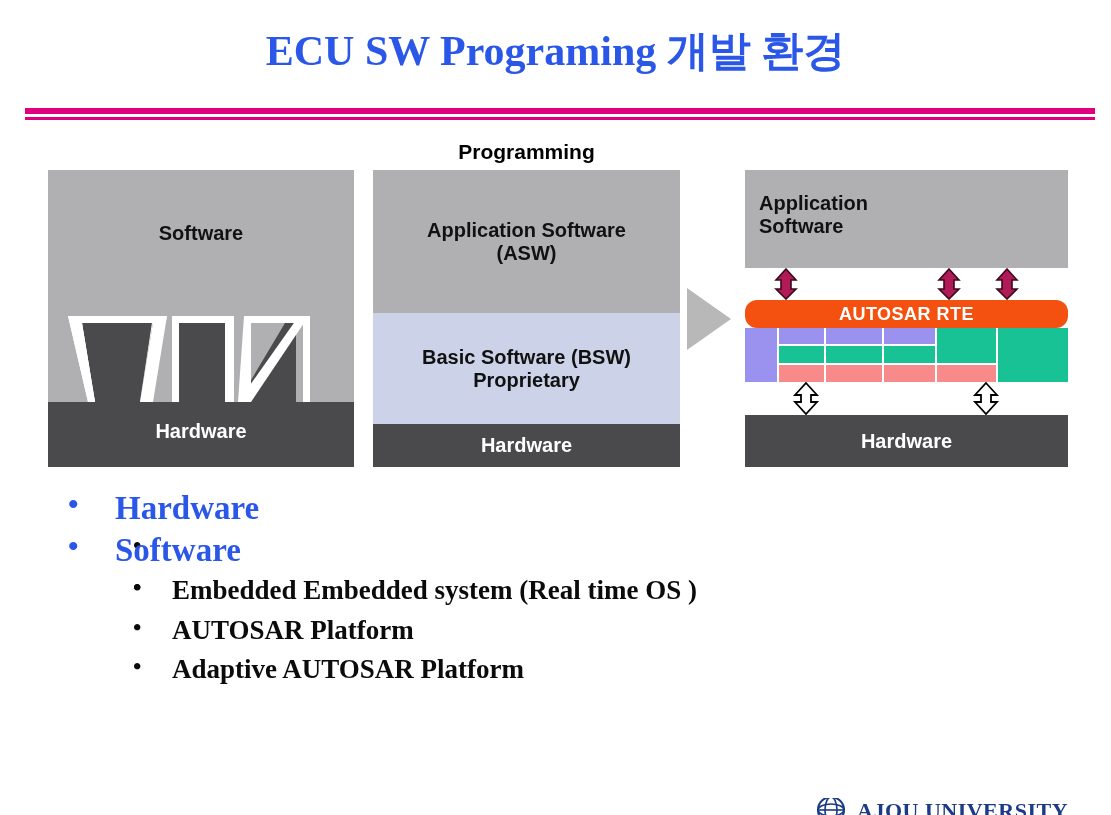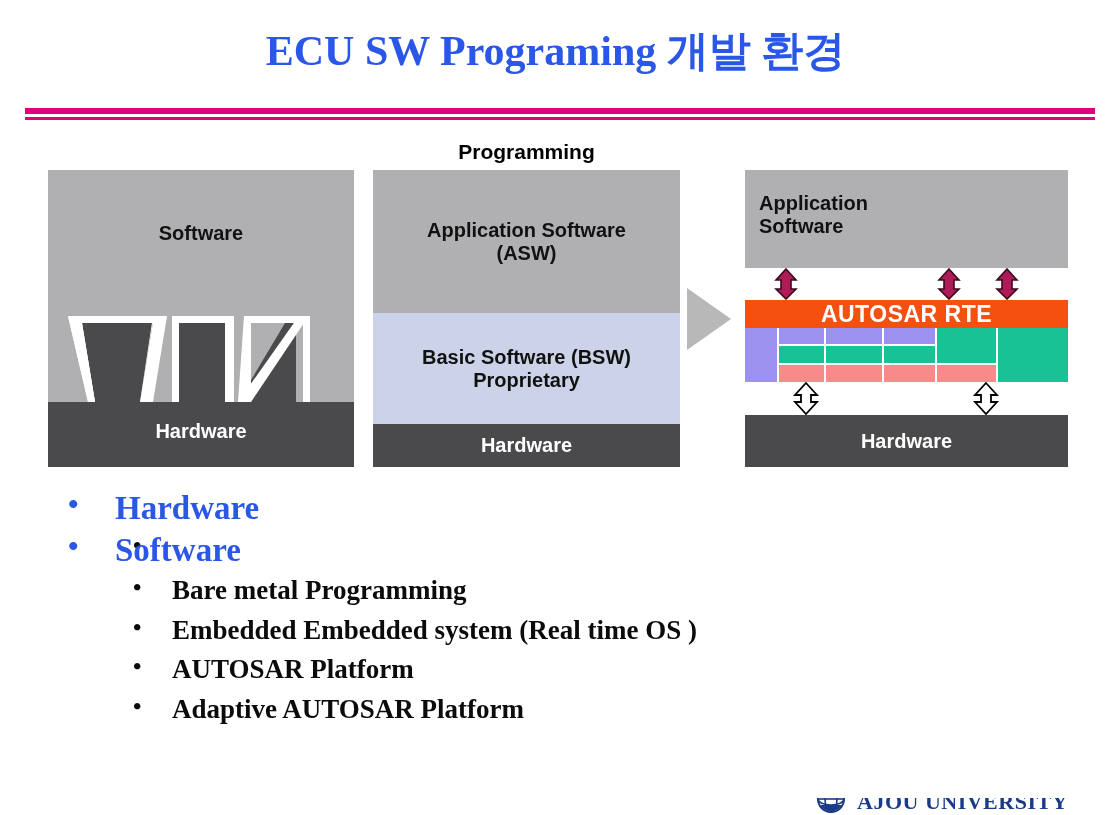--- a/index.html
+++ b/index.html
@@ -67,23 +67,24 @@
   
   #panel2{position:absolute;left:373px;top:170px;width:307px;height:297px;}
 
   
   #panel3{position:absolute;left:745px;top:170px;width:323px;height:297px;}
   .rte-bar{
     position:absolute;
     background:#f4500f;
     color:#ffffff;
     font-family:"Liberation Sans", sans-serif;
-    font-weight:bold;font-size:23px;
+    font-weight:bold;font-size:18px;
     display:flex;align-items:center;justify-content:center;
     letter-spacing:0.5px;
+    border-radius:12px;
   }
   .cell{position:absolute;box-sizing:border-box;}
   .c-lav{background:#9a92ee;}
   .c-teal{background:#18c295;}
   .c-pink{background:#f98a8a;}
 
   
   #arrow-transition{position:absolute;left:687px;top:288px;width:44px;height:62px;}
 
   
@@ -113,21 +114,21 @@
     white-space:nowrap;
   }
   .b2 .dot{
     position:absolute;left:133px;top:-1px;
     font-size:24px;color:#0b0b0b;
   }
 
   
   .footer{
     position:absolute;left:815px;top:798px;
-    display:flex;align-items:flex-end;gap:10px;
+    display:flex;align-items:flex-start;gap:10px;
     overflow:hidden;height:17px;
   }
   .footer-logo{width:32px;height:32px;flex:0 0 auto;margin-top:-4px;}
   .footer-text{
     font-family:"Liberation Serif", serif;
     font-weight:bold;
     font-size:22px;
     color:#1b3a87;
     white-space:nowrap;
     letter-spacing:0.5px;
@@ -290,21 +291,20 @@
       <span class="dot">•</span>
     </div>
 
     <div class="b1">
       <span class="dot">•</span>
       <span>Software</span>
     </div>
 
     <div class="b2">
       <span class="dot">•</span>
-      <span>Bare metal Programming</span>
     </div>
 
     <div class="b2">
       <span class="dot">•</span>
       <span>Embedded Embedded system (Real time OS )</span>
     </div>
 
     <div class="b2">
       <span class="dot">•</span>
       <span>AUTOSAR Platform</span>

